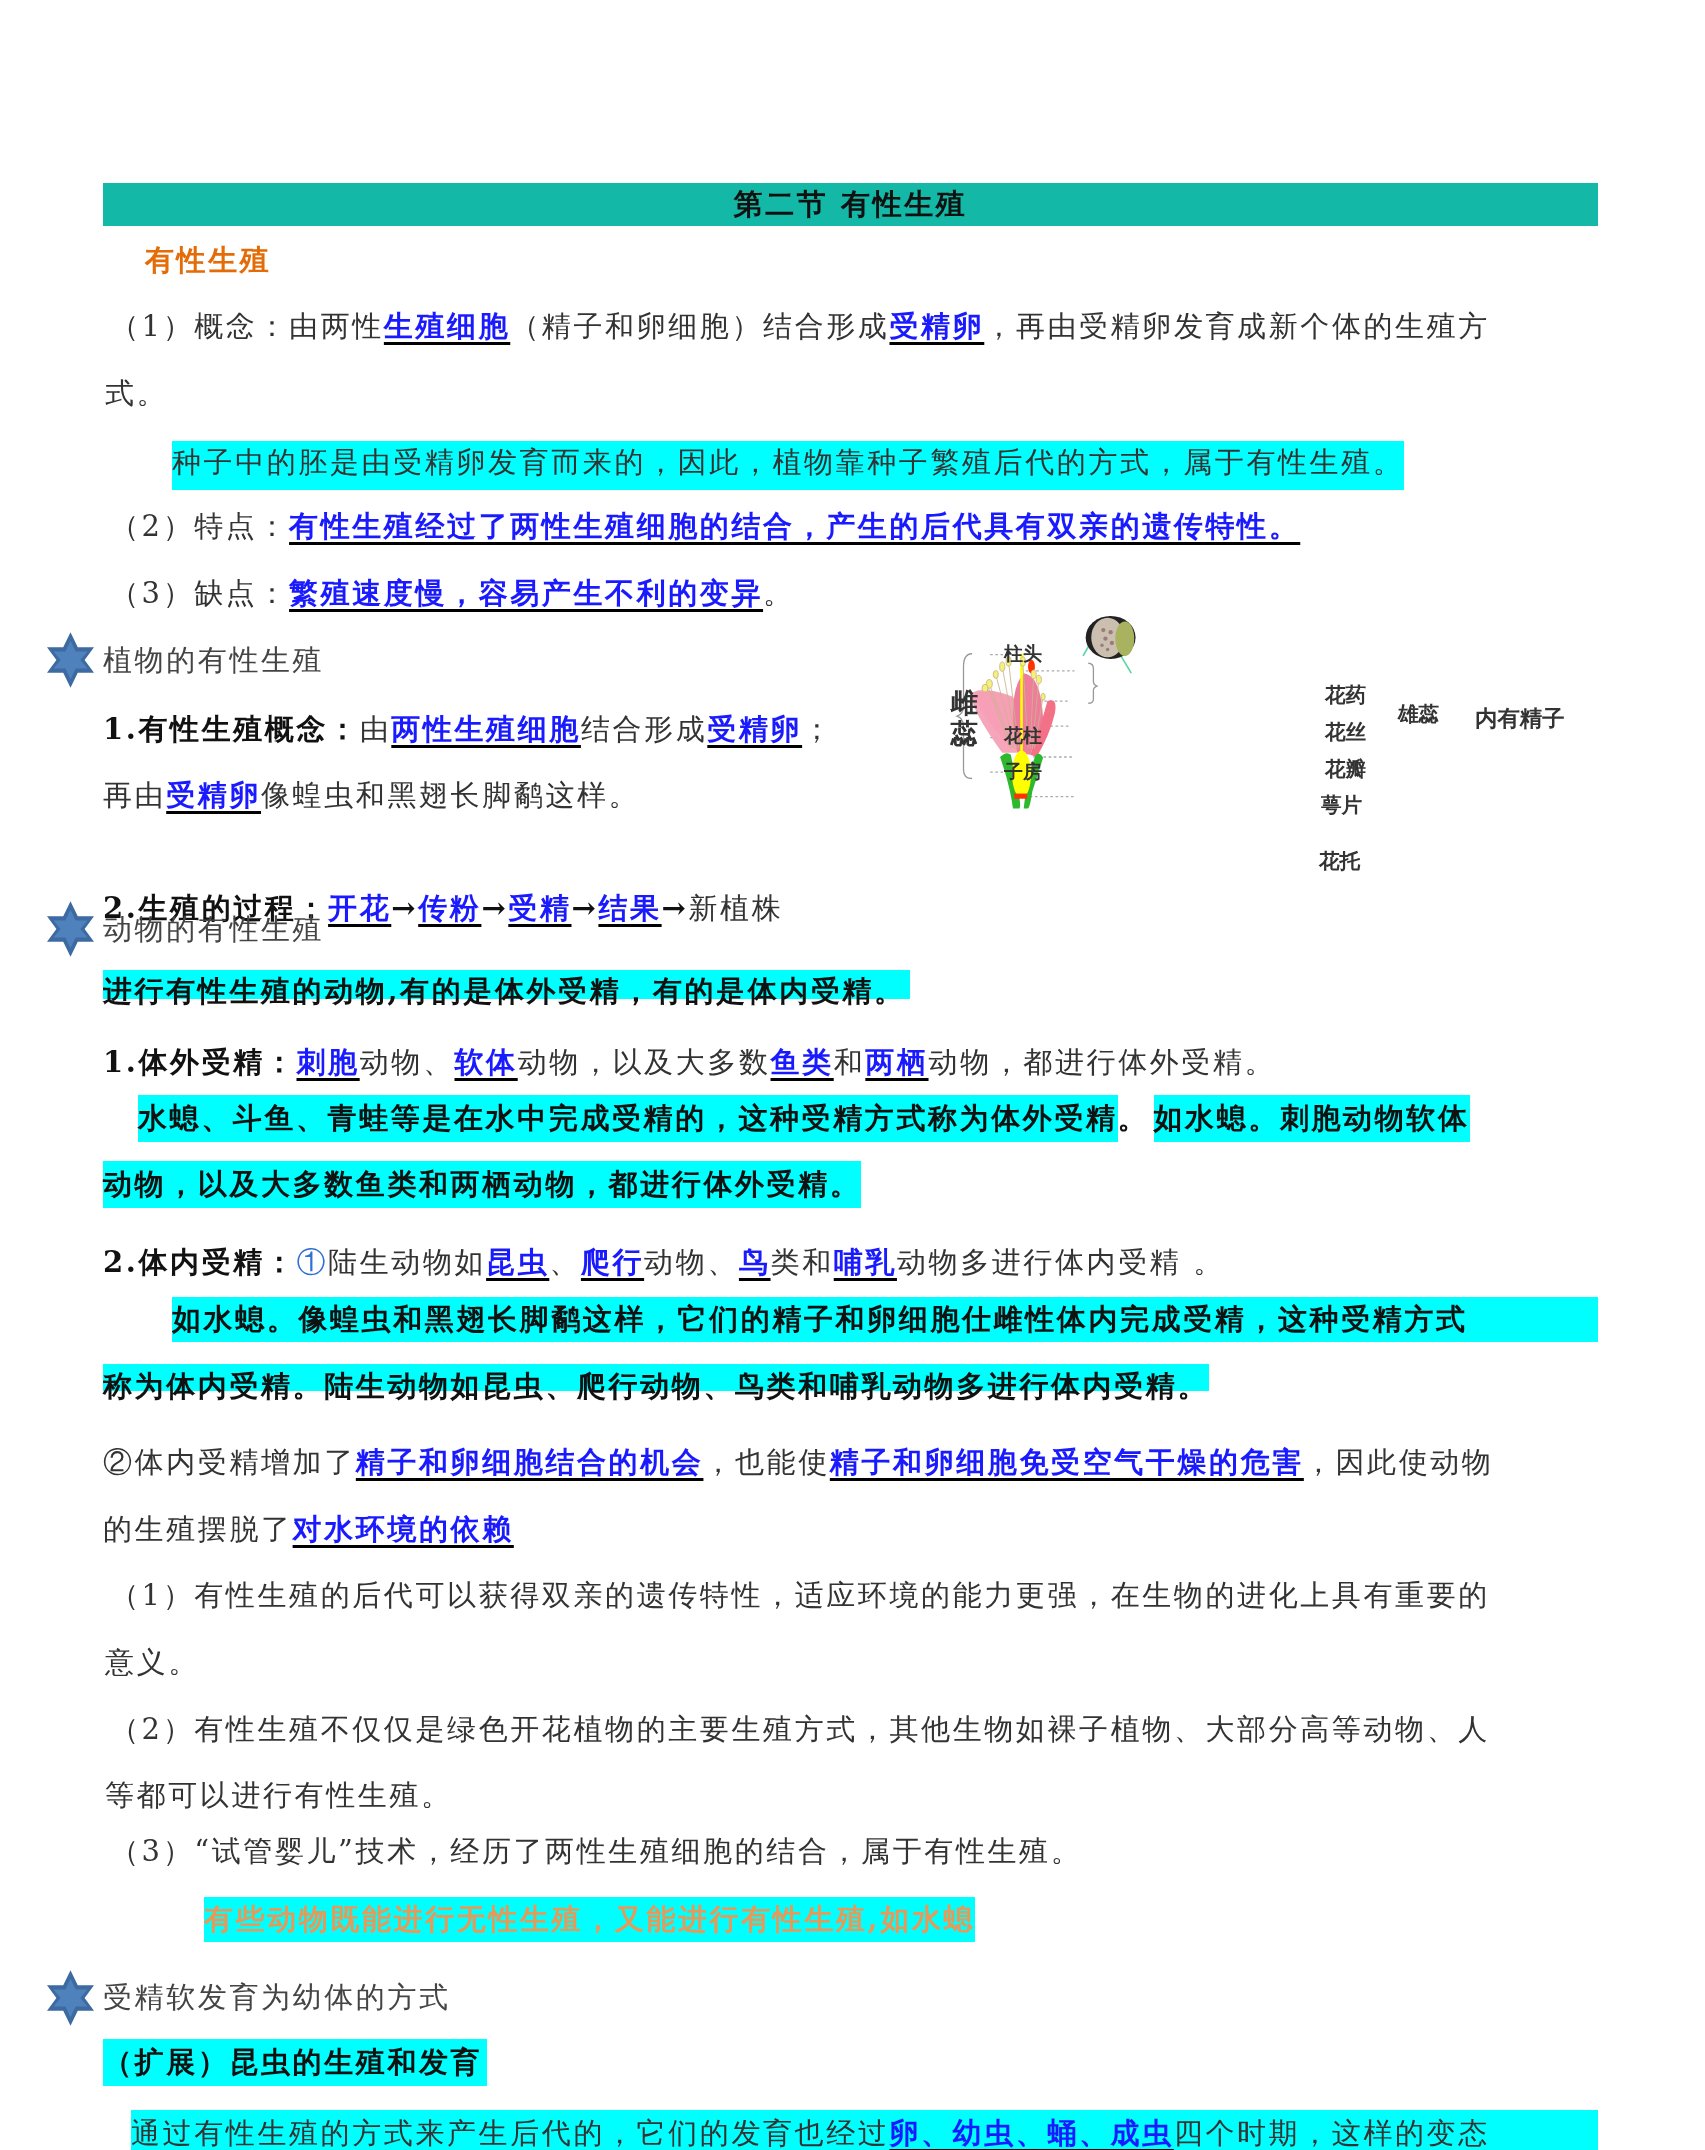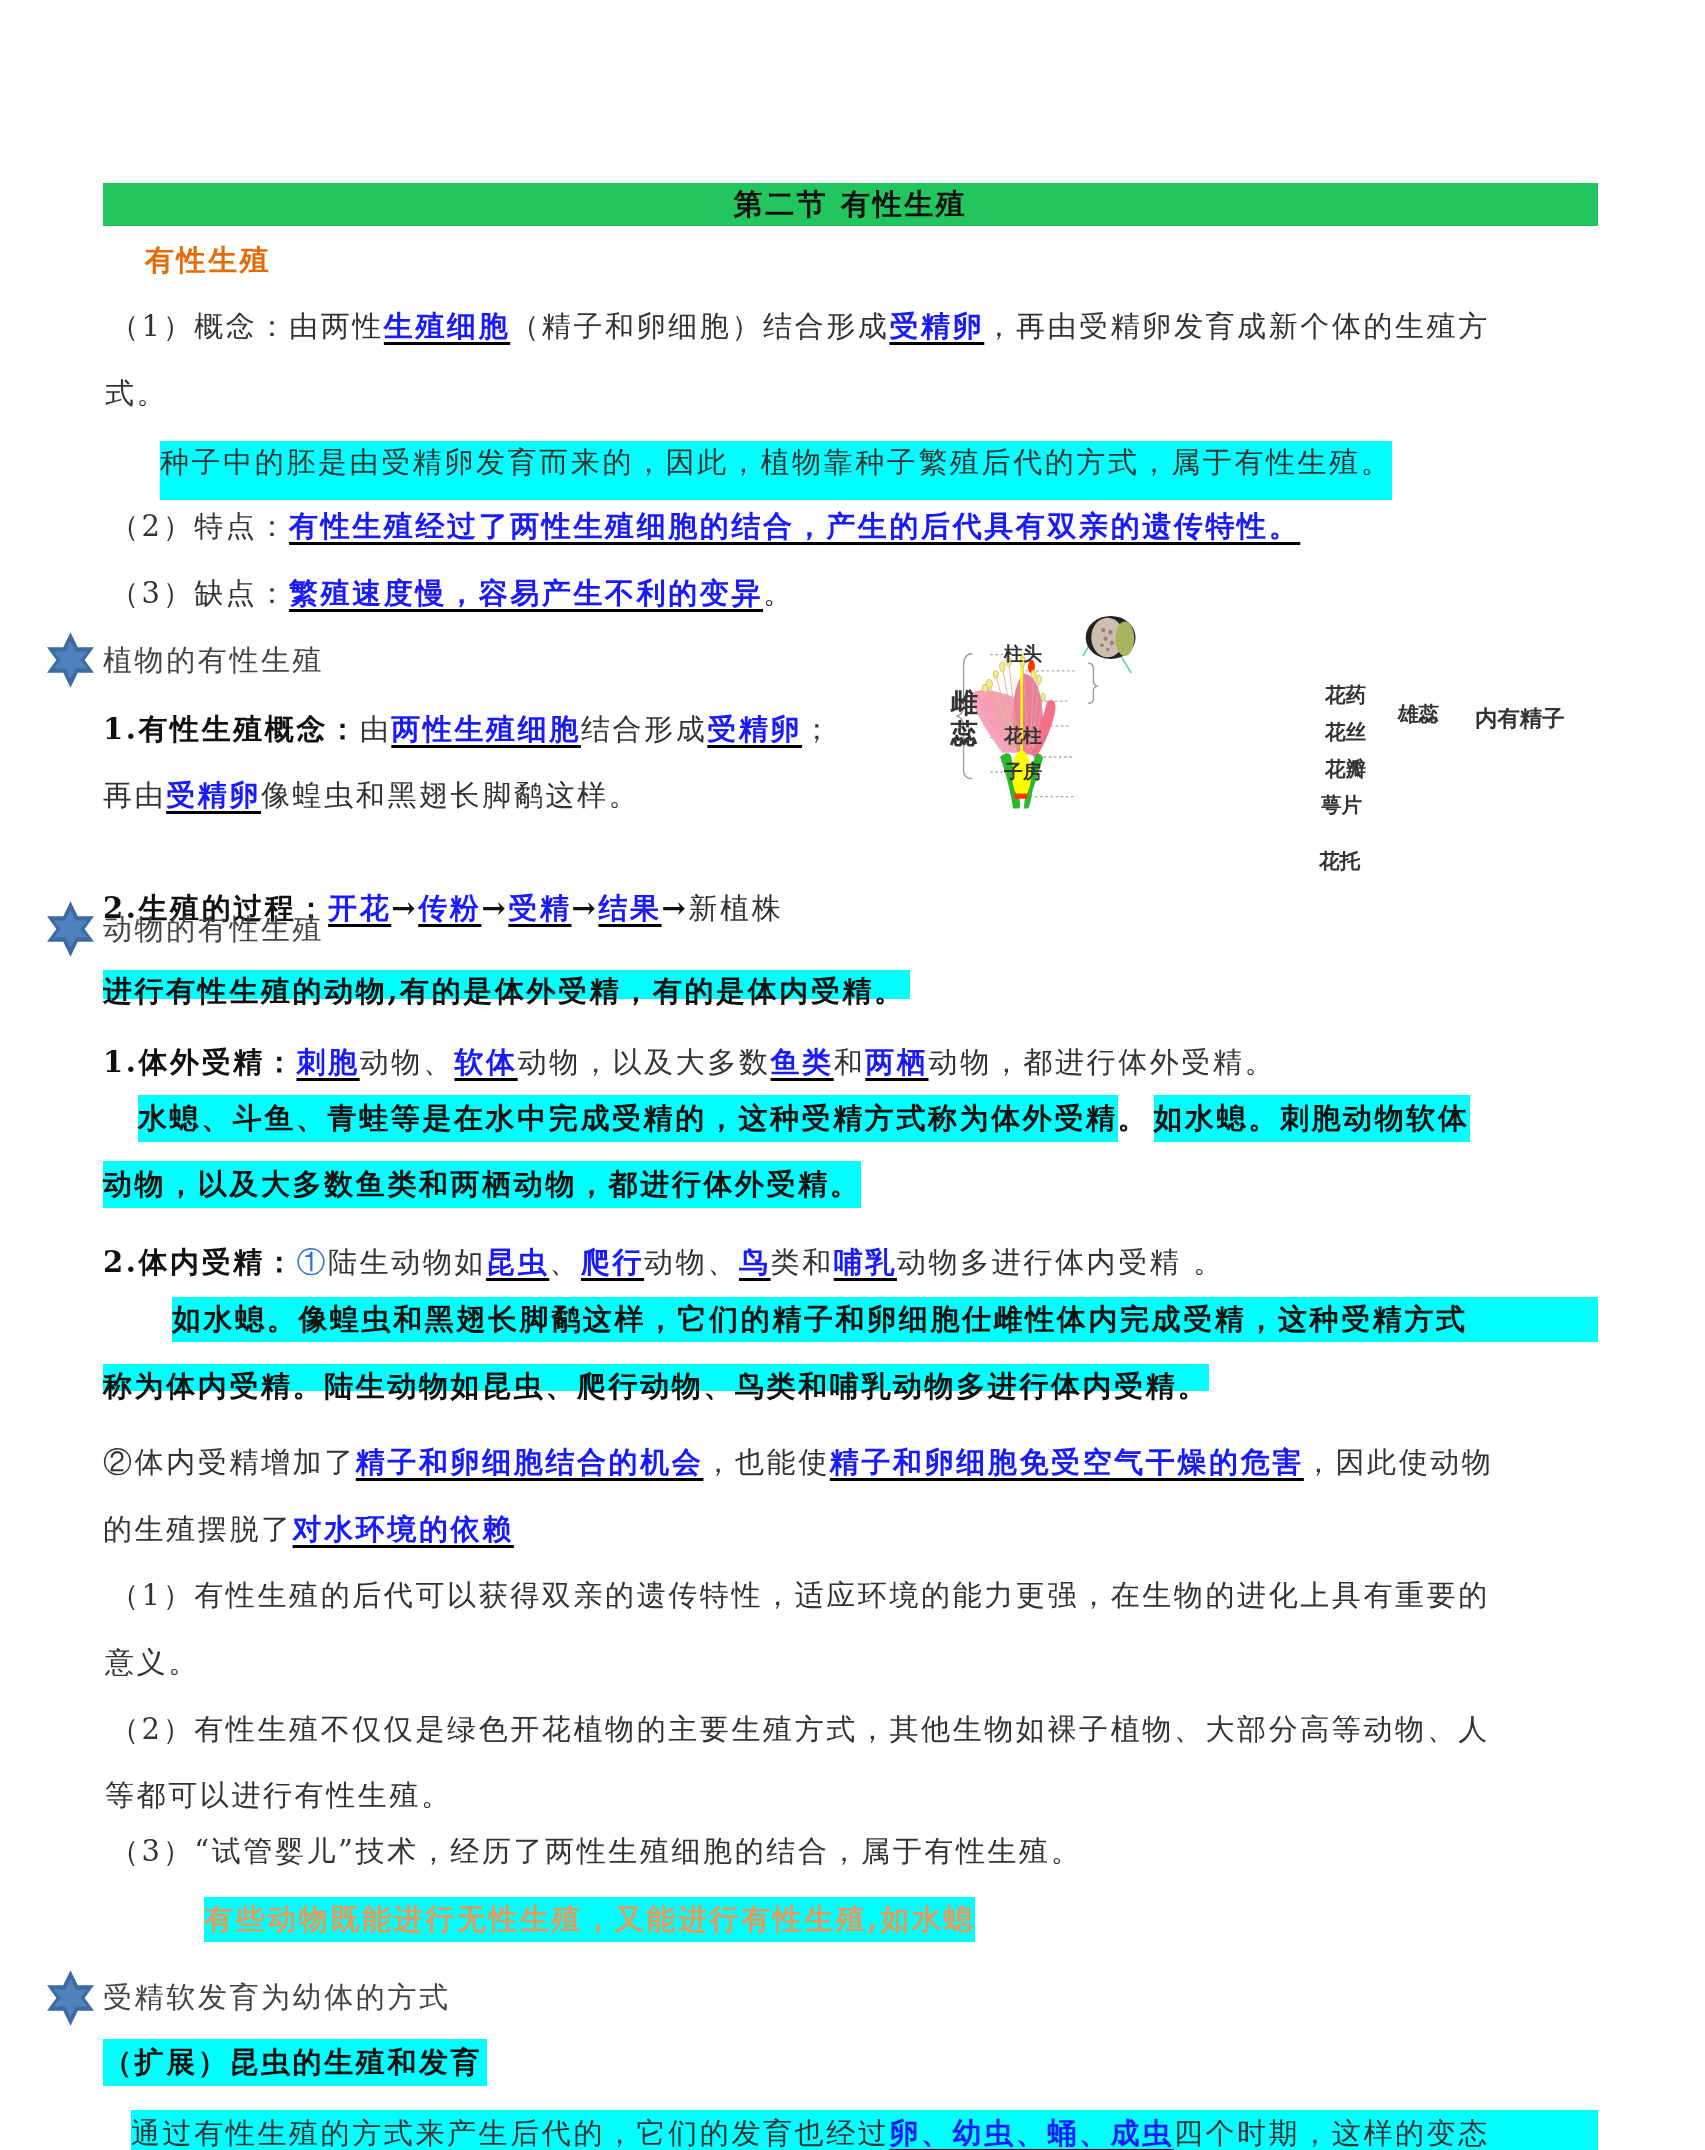--- a/index.html
+++ b/index.html
@@ -4,42 +4,42 @@
 <style>
   html, body { margin:0; padding:0; background:#ffffff; }
   body { width:1705px; height:2314px; position:relative; overflow:hidden;
          font-family:"DejaVu Serif","Liberation Serif",serif; color:#333; }
   .abs { position:absolute; }
   .line { position:absolute; font-size:29px; line-height:43px; white-space:nowrap; letter-spacing:2.6px; }
   .b { font-weight:bold; color:#111; }
   .blue { color:#1a1aff; font-weight:bold; }
   .u { text-decoration:underline; text-decoration-color:#000; text-decoration-thickness:2.6px; text-underline-offset:6px; }
   .hl { background:#00ffff; }
-  .header { left:103px; top:183px; width:1495px; height:43px; background:#22c55e;
+  .header { left:103px; top:183px; width:1495px; height:43px; background:#14b8a6;
             text-align:center; font-size:29px; line-height:43px; font-weight:bold; color:#111; letter-spacing:2.6px; }
   .orange { color:#e36c09; font-weight:bold; }
   .orange-soft { color:#e59a5a; font-weight:bold; }
   .star { position:absolute; width:47px; height:56px; }
   .sec { font-size:29px; line-height:43px; color:#444; letter-spacing:2.6px; }
   .diagram { position:absolute; left:942px; top:589px; width:671px; height:336px; }
   .lbl { position:absolute; font-family:"DejaVu Sans","Liberation Sans",sans-serif; font-size:21.5px; color:#333; font-weight:bold; white-space:nowrap; }
 </style>
 </head>
 <body>
 
 <div class="abs header">第二节  有性生殖</div>
 
 <div class="line orange" style="left:105px;top:239px;margin-left:40px;">有性生殖</div>
 
 <div class="line" style="left:110px;top:305px;">
   <span>（1）概念：由两性</span><span class="blue u">生殖细胞</span><span>（精子和卵细胞）结合形成</span><span class="blue u">受精卵</span><span>，再由受精卵发育成新个体的生殖方</span>
 </div>
 <div class="line" style="left:105px;top:372px;">式。</div>
 
-<div class="line hl" style="left:160px;top:441px;padding:0 0;height:59px;text-align:center;">种子中的胚是由受精卵发育而来的，因此，植物靠种子繁殖后代的方式，属于有性生殖。</div>
+<div class="line hl" style="left:172px;top:441px;padding:0 0;height:49px;text-align:center;">种子中的胚是由受精卵发育而来的，因此，植物靠种子繁殖后代的方式，属于有性生殖。</div>
 
 <div class="line" style="left:110px;top:505px;">
   <span>（2）特点：</span><span class="blue u">有性生殖经过了两性生殖细胞的结合，产生的后代具有双亲的遗传特性。</span>
 </div>
 <div class="line" style="left:110px;top:572px;">
   <span>（3）缺点：</span><span class="blue u">繁殖速度慢，容易产生不利的变异</span><span>。</span>
 </div>
 
 <svg class="star" style="left:47px;top:632px;" viewBox="0 0 110 130">
   <polygon points="55,0 72,35 110,35 88,65 110,95 72,95 55,130 38,95 0,95 22,65 0,35 38,35" fill="#3c6aa1"></polygon>

